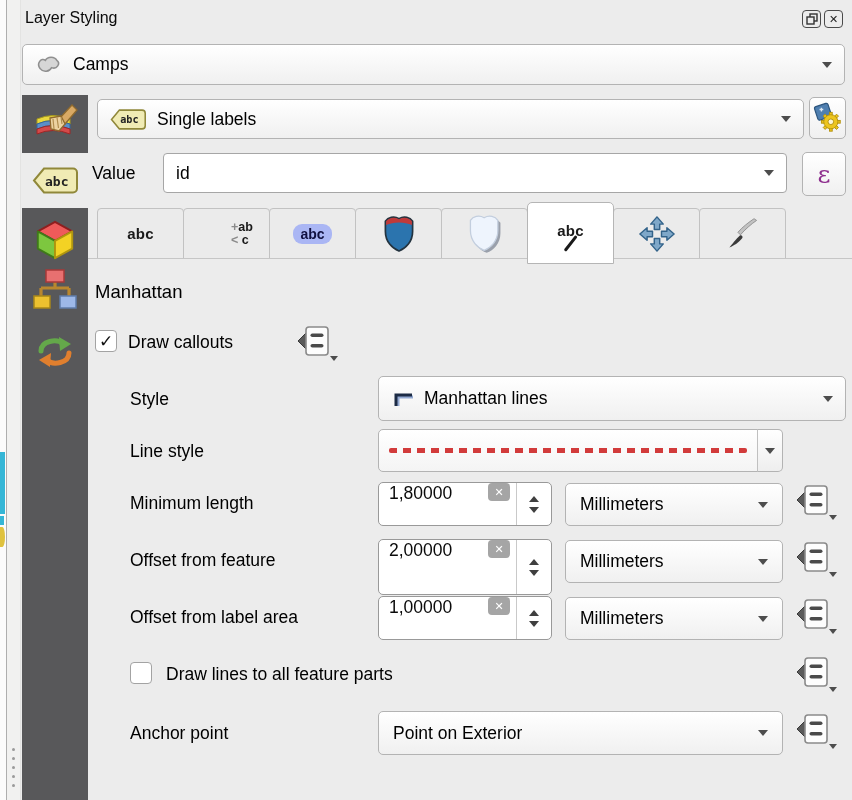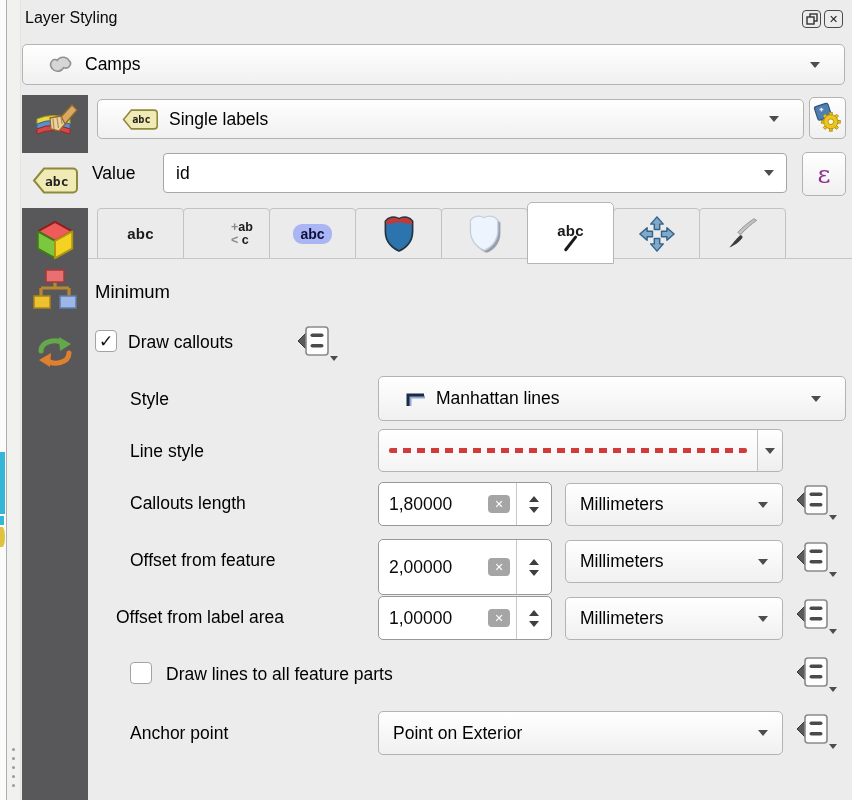--- a/index.html
+++ b/index.html
@@ -10,33 +10,33 @@
 
   
   .map-edge { left:0; top:0; width:6px; height:800px; background:#fbfbfb; }
   .edge-border { left:6px; top:0; width:1px; height:800px; background:#aeaeae; }
   .left-strip { left:7px; top:0; width:14px; height:800px; background:#f1f1f0; }
   .strip-seam { left:20px; top:0; width:1px; height:800px; background:#e3e3e2; }
   .grip-dot { width:3px; height:3px; border-radius:50%; background:#9a9a9a; position:absolute; left:5px; }
 
   
   .combo { background:linear-gradient(#ffffff,#f0f0f0); border:1px solid #b3b3b3; border-radius:5px;
-           display:flex; align-items:center; padding:0 24px; }
+           display:flex; align-items:center; padding:0 12px; }
   .combo-editable { background:#ffffff; border:1px solid #a6a6a6; border-radius:4px;
            display:flex; align-items:center; padding:0 12px; }
   .combo-text { font-size:17.5px; color:#000; white-space:nowrap; overflow:hidden; }
   .tri-down { width:0; height:0; border-left:5.5px solid transparent; border-right:5.5px solid transparent;
               border-top:6.5px solid #4d4d4d; margin-left:auto; flex:none; }
   .btn { background:linear-gradient(#ffffff,#f0f0f0); border:1px solid #b3b3b3; border-radius:5px;
          display:flex; align-items:center; justify-content:center; }
   .label { font-size:17.5px; color:#000; white-space:nowrap; }
   .checkbox { background:#fff; border:1px solid #a3a3a3; border-radius:4px; width:22px; height:22px;
               display:flex; align-items:center; justify-content:center; font-size:17px; font-weight:bold; color:#111; line-height:1; }
   .spinbox { background:#fff; border:1px solid #999; border-radius:5px; display:flex; overflow:hidden; }
-  .spin-field { flex:1; display:flex; align-items:center; padding:0 6px 0 10px; font-size:17.5px; overflow:hidden; white-space:nowrap;gap:28px; }
+  .spin-field { flex:1; display:flex; align-items:flex-start; padding:0 6px 0 10px; font-size:17.5px; overflow:hidden; white-space:nowrap;gap:28px; }
   .clear-btn { width:22px; height:18px; background:#a5a5a5; border-radius:4px; color:#fff; font-size:11px; font-weight:bold;
                display:flex; align-items:center; justify-content:center; margin-left:auto; flex:none; }
   .spin-arrows { width:35px; border-left:1px solid #c9c9c9; display:flex; flex-direction:column; align-items:center;
                  justify-content:center; gap:5px; flex:none; }
   .tri-up-sm { width:0; height:0; border-left:5px solid transparent; border-right:5px solid transparent; border-bottom:6.5px solid #3f3f3f; }
   .tri-dn-sm { width:0; height:0; border-left:5px solid transparent; border-right:5px solid transparent; border-top:6.5px solid #3f3f3f; }
 
   
   .tab { position:absolute; top:208px; width:87px; height:51px; background:#ebebeb; border:1px solid #c2c2c2;
          border-radius:4px 4px 0 0; display:flex; flex-direction:column; align-items:center; justify-content:center; }
@@ -221,21 +221,21 @@
       </g>
     </svg>
   </div>
   <div class="tab" style="left:699px;">
     <svg width="34" height="34" viewBox="0 0 40 40">
       <path d="M36 4 C30 8 22 15 17 21 L14 18 C19 12 27 6 33 2 Z" fill="#c2c2c2" stroke="#8a8a8a" stroke-width="1"></path>
       <path d="M16 22 C12 26 10 28 4 36 C10 33 14 31 19 25 C20.5 23 18 20.5 16 22 Z" fill="#3a3a3a"></path>
     </svg>
   </div>
 
-  <div class="abs heading" style="left:95px;top:281px;">Minimum</div>
+  <div class="abs heading" style="left:95px;top:281px;">Manhattan</div>
 
   <div class="abs checkbox" style="left:95px;top:330px;">
     <span>✓</span>
   </div>
   <div class="abs label" style="left:128px;top:332px;">Draw callouts</div>
   <div class="abs" style="left:294px;top:325px;">
     <svg width="46" height="38" viewBox="0 0 46 38">
       <polygon points="4,16 14,6 14,26" fill="#5a5a5a" stroke="#3a3a3a"></polygon>
       <rect x="12" y="2" width="22" height="28" rx="3" fill="#fdfdfd" stroke="#8a8a8a" stroke-width="1.6"></rect>
       <rect x="16.5" y="8.5" width="13" height="3.6" rx="1.8" fill="#4a4a4a"></rect>
@@ -255,21 +255,21 @@
   </div>
 
   <div class="abs label" style="left:130px;top:441px;">Line style</div>
   <div class="abs dash-preview" style="left:378px;top:429px;width:380px;height:43px;">
     <div class="dash-line"></div>
   </div>
   <div class="abs dash-btn" style="left:757px;top:429px;width:26px;height:43px;">
     <span class="tri-down" style="margin:0;"></span>
   </div>
 
-  <div class="abs label" style="left:130px;top:493px;">Callouts length</div>
+  <div class="abs label" style="left:130px;top:493px;">Minimum length</div>
   <div class="abs spinbox" style="left:378px;top:482px;width:174px;height:44px;">
     <div class="spin-field">
       <span>1,80000</span>
       <span class="clear-btn">
           <span>✕</span>
         </span>
     </div>
     <div class="spin-arrows">
       <span class="tri-up-sm"></span>
       <span class="tri-dn-sm"></span>
@@ -309,21 +309,21 @@
   <div class="abs" style="left:793px;top:541px;">
     <svg width="46" height="38" viewBox="0 0 46 38">
       <polygon points="4,16 14,6 14,26" fill="#5a5a5a" stroke="#3a3a3a"></polygon>
       <rect x="12" y="2" width="22" height="28" rx="3" fill="#fdfdfd" stroke="#8a8a8a" stroke-width="1.6"></rect>
       <rect x="16.5" y="8.5" width="13" height="3.6" rx="1.8" fill="#4a4a4a"></rect>
       <rect x="16.5" y="19" width="13" height="3.6" rx="1.8" fill="#4a4a4a"></rect>
       <polygon points="36,31 44,31 40,36" fill="#4d4d4d"></polygon>
     </svg>
   </div>
 
-  <div class="abs label" style="left:116px;top:607px;">Offset from label area</div>
+  <div class="abs label" style="left:130px;top:607px;">Offset from label area</div>
   <div class="abs spinbox" style="left:378px;top:596px;width:174px;height:44px;">
     <div class="spin-field">
       <span>1,00000</span>
       <span class="clear-btn">
           <span>✕</span>
         </span>
     </div>
     <div class="spin-arrows">
       <span class="tri-up-sm"></span>
       <span class="tri-dn-sm"></span>

